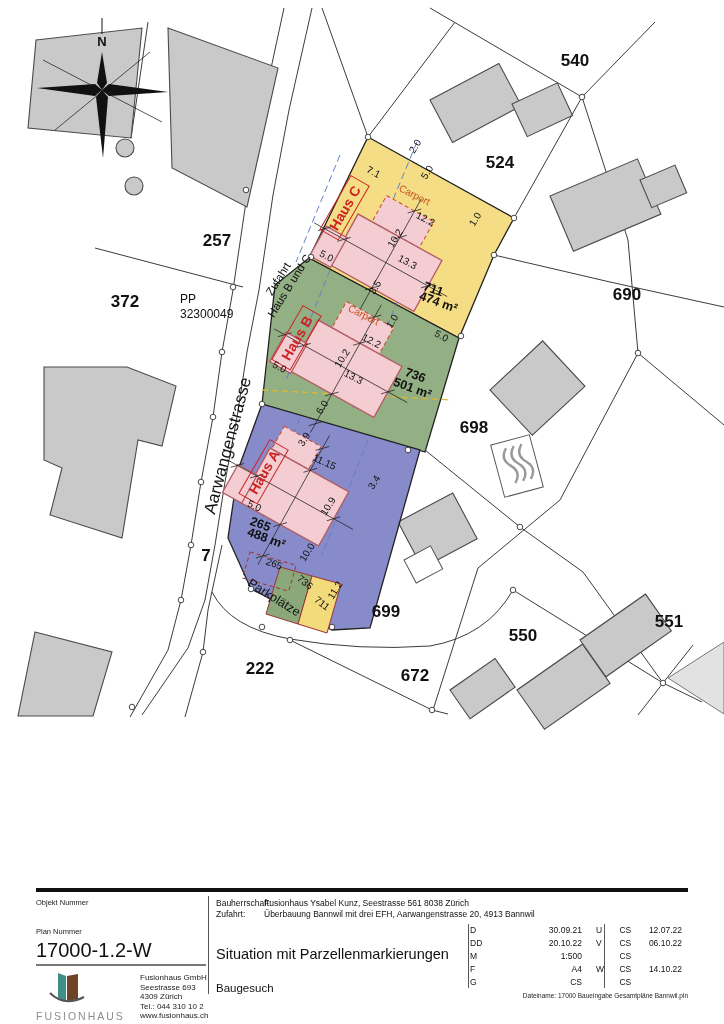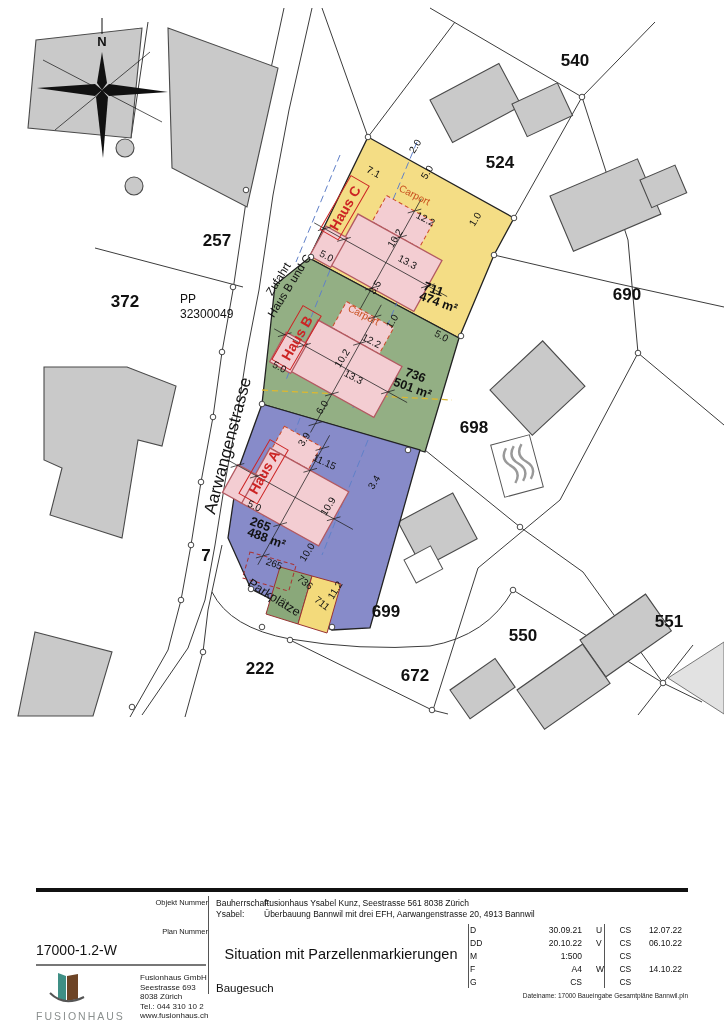--- a/index.html
+++ b/index.html
@@ -14,34 +14,34 @@
   .street{font-size:17px;}
   .zufahrt{font-size:11.5px;}
   .pp{font-size:12px;}
   .hauslbl{font-size:14px;font-weight:bold;fill:#cc2424;}
   .carport{font-size:10px;fill:#c8501e;}
   .north{font-size:13px;font-weight:bold;}
   
   .tb{position:absolute;left:0;top:888px;width:724px;height:136px;}
   .tb-bar{position:absolute;left:36px;top:0;width:652px;height:4px;background:#111;}
   .tb-left{position:absolute;left:36px;top:10px;width:172px;}
-  .lbl-xs{font-size:7.5px;color:#222;text-align:right;}
+  .lbl-xs{font-size:7.5px;color:#222;}
   .num-big{font-size:23px;line-height:26px;}
-  .num-med{font-size:14px;line-height:22px;margin-top:3px;}
+  .num-med{font-size:20px;line-height:22px;margin-top:3px;}
   .tb-underline{width:170px;height:2px;background:#777;margin-top:3px;}
   .logo-row{position:relative;margin-top:5px;height:56px;}
   .logo{position:absolute;left:0;top:0;width:98px;}
   .logo-word{font-size:10.5px;letter-spacing:2px;color:#8a8f8e;margin-top:1px;}
   .addr{position:absolute;left:104px;top:2px;font-size:8px;line-height:9.5px;color:#222;white-space:nowrap;}
   .tb-divider{position:absolute;left:208px;top:8px;height:98px;border-left:1px solid #555;}
   .tb-mid{position:absolute;left:216px;top:10px;width:250px;}
   .mid-row{font-size:8.5px;line-height:11px;display:flex;}
   .mid-key{width:48px;flex:none;}
   .mid-val{white-space:nowrap;}
-  .tb-title{font-size:14.5px;margin-top:26px;text-align:center;}
+  .tb-title{font-size:14.5px;margin-top:26px;}
   .tb-sub{font-size:11.5px;margin-top:20px;}
   .rev{position:absolute;left:470px;top:36px;width:218px;font-size:8.5px;}
   .rev-l{position:absolute;left:468px;top:36px;height:64px;border-left:1px solid #555;}
   .rev-m{position:absolute;left:604px;top:36px;height:64px;border-left:1px solid #555;}
   .rev-row{display:flex;line-height:13px;}
   .rk{width:28px;}
   .rv{width:96px;text-align:right;}
   .uk{width:26px;margin-left:14px;}
   .ui{width:26px;}
   .ud{width:50px;text-align:center;}
@@ -323,36 +323,36 @@
         <svg width="60" height="34" viewBox="0 0 60 34">
           <polygon points="22,2 30,5 30,30 22,27" fill="#3f8f85"></polygon>
           <polygon points="31,5 42,3 42,28 31,30" fill="#6d4426"></polygon>
           <path d="M14,22 q14,14 34,4" stroke="#555" stroke-width="2" fill="none"></path>
         </svg>
         <div class="logo-word">FUSIONHAUS</div>
       </div>
       <div class="addr">
         <div>Fusionhaus GmbH</div>
         <div>Seestrasse 693</div>
-        <div>8038 Zürich</div>
+        <div>4309 Zürich</div>
         <div>Tel.: 044 310 10 2</div>
         <div>www.fusionhaus.ch</div>
       </div>
     </div>
   </div>
 
   <div class="tb-divider"></div>
 
   <div class="tb-mid">
     <div class="mid-row">
       <span class="mid-key">Bauherrschaft:</span>
       <span class="mid-val">Fusionhaus Ysabel Kunz, Seestrasse 561 8038 Zürich</span>
     </div>
     <div class="mid-row">
-      <span class="mid-key">Ysabel:</span>
+      <span class="mid-key">Zufahrt:</span>
       <span class="mid-val">Überbauung Bannwil mit drei EFH, Aarwangenstrasse 20, 4913 Bannwil</span>
     </div>
     <div class="tb-title">Situation mit Parzellenmarkierungen</div>
     <div class="tb-sub">Baugesuch</div>
   </div>
 
   <div class="rev-l"></div>
   <div class="rev-m"></div>
   <div class="rev">
     <div class="rev-row">

